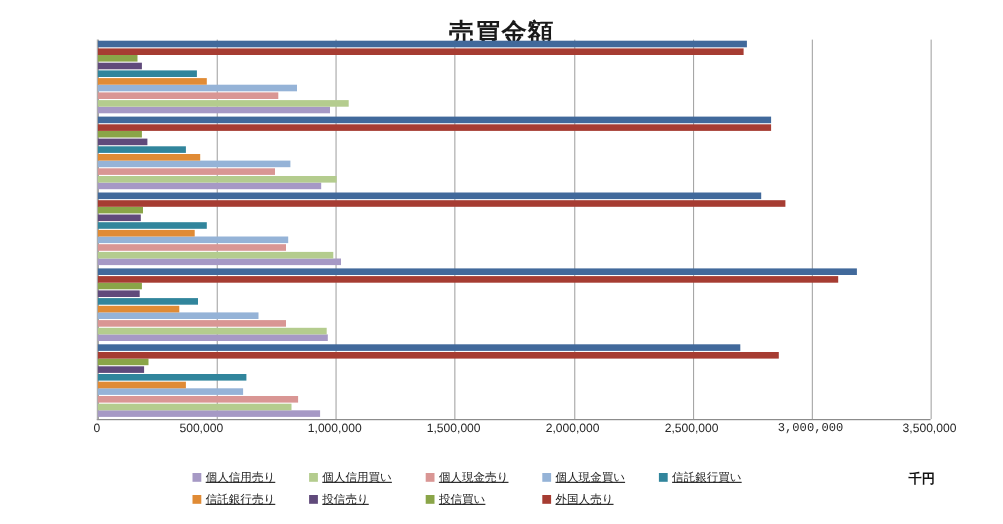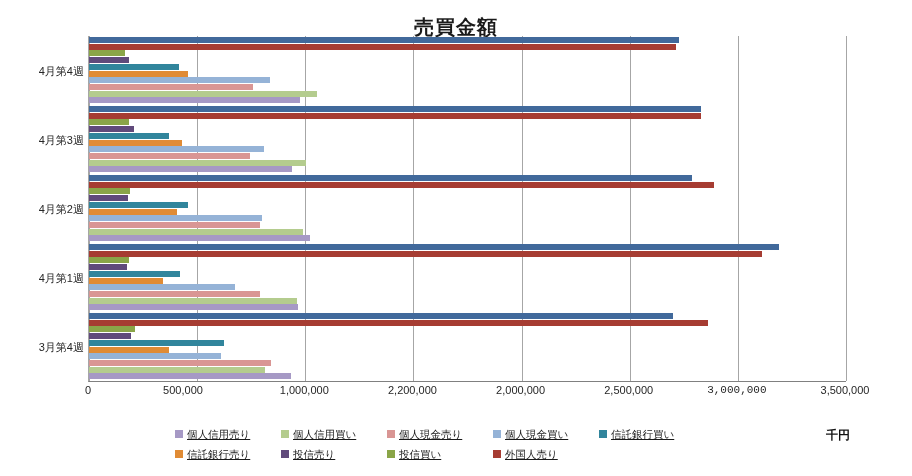--- a/index.html
+++ b/index.html
@@ -5,21 +5,21 @@
   html,body{margin:0;padding:0;}
   body{
     width:912px;height:476px;background:#ffffff;
     font-family:"Liberation Sans","DejaVu Sans",sans-serif;
     color:#000;overflow:hidden;position:relative;
   }
   #chart-root{position:absolute;left:0;top:0;width:912px;height:476px;}
 
   .chart-title{
     position:absolute;left:0;top:14px;width:912px;text-align:center;
-    font-size:20px;font-weight:bold;color:#1a1a1a;letter-spacing:1px;
+    font-size:23px;font-weight:bold;color:#1a1a1a;letter-spacing:1px;
   }
 
   
   #plot{
     position:absolute;left:88px;top:36px;width:757px;height:345px;
     border-left:1px solid #a6a6a6;border-bottom:1px solid #808080;
     box-sizing:content-box;
   }
   .gridline{position:absolute;top:0;bottom:0;width:1px;background:#a6a6a6;}
   .group{position:absolute;left:0;width:100%;}
@@ -56,27 +56,20 @@
   .legend-swatch{width:8px;height:8px;margin-right:4px;flex:0 0 auto;}
   .legend-label{line-height:1;text-decoration:underline;}
 </style>
 </head>
 <body>
 
 <div id="chart-root">
 
   <div class="chart-title">売買金額</div>
 
-  <div id="ylabels">
-      <div class="ycat" style="top: 27.5px;">4月第4週</div>
-      <div class="ycat" style="top: 96.5px;">4月第3週</div>
-      <div class="ycat" style="top: 165.5px;">4月第2週</div>
-      <div class="ycat" style="top: 234.5px;">4月第1週</div>
-      <div class="ycat" style="top: 303.5px;">3月第4週</div>
-    </div>
 
   <div id="plot">
       <div class="gridline" style="left: 0px; background: rgb(166, 166, 166);"></div>
       <div class="gridline" style="left: 108.143px;"></div>
       <div class="gridline" style="left: 216.286px;"></div>
       <div class="gridline" style="left: 324.429px;"></div>
       <div class="gridline" style="left: 432.571px;"></div>
       <div class="gridline" style="left: 540.714px;"></div>
       <div class="gridline" style="left: 648.857px;"></div>
       <div class="gridline" style="left: 757px;"></div>
@@ -239,21 +232,21 @@
         <div class="barrow" style="top: 0px; height: 6.1px;">
           <div class="bar" title="外国人買い 3月第4週: 2,700,000" style="width: 583.971px; background: rgb(65, 105, 155); height: 100%;"></div>
         </div>
       </div>
     </div>
 
   <div id="xlabels">
       <div class="xtick" style="left: 88px;">0</div>
       <div class="xtick" style="left: 183px;">500,000</div>
       <div class="xtick" style="left: 304.286px;">1,000,000</div>
-      <div class="xtick" style="left: 412.429px;">2,200,000</div>
+      <div class="xtick" style="left: 412.429px;">1,500,000</div>
       <div class="xtick" style="left: 520.571px;">2,000,000</div>
       <div class="xtick" style="left: 628.714px;">2,500,000</div>
       <div class="xtick" style="left: 736.857px; font-family: Liberation Mono, monospace;">3,000,000</div>
       <div class="xtick" style="left: 845px;">3,500,000</div>
     </div>
 
   <div class="unit-label">千円</div>
 
   <div id="legend">
       <div class="legend-item">

